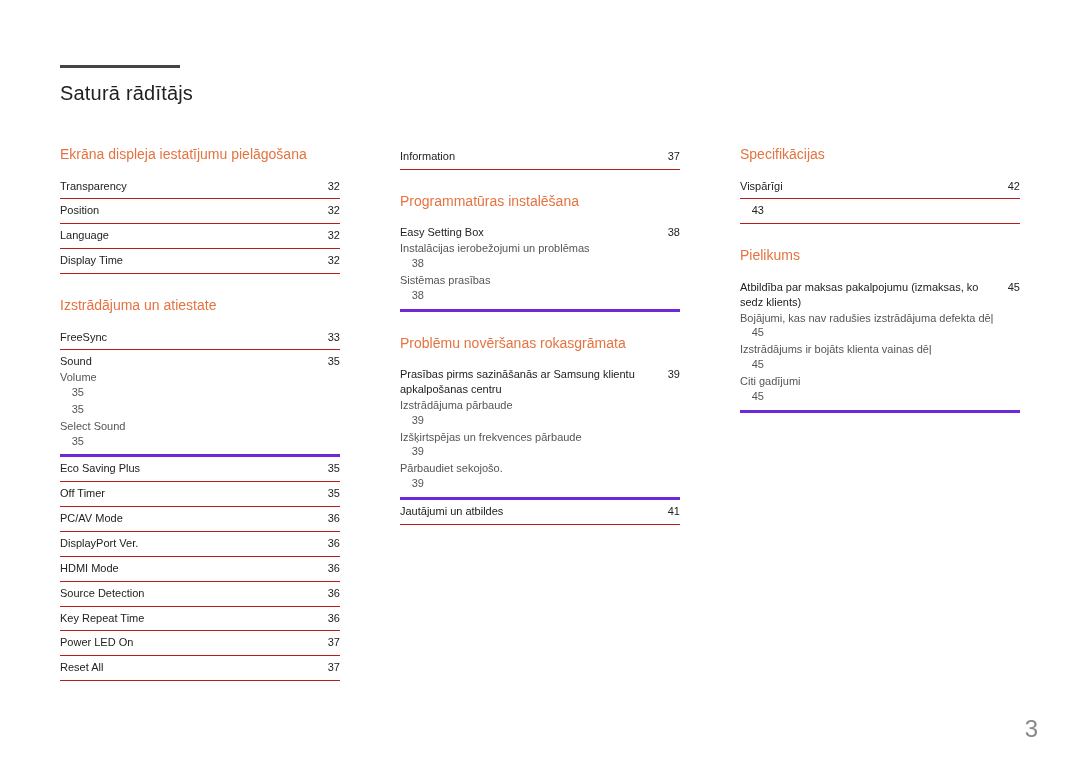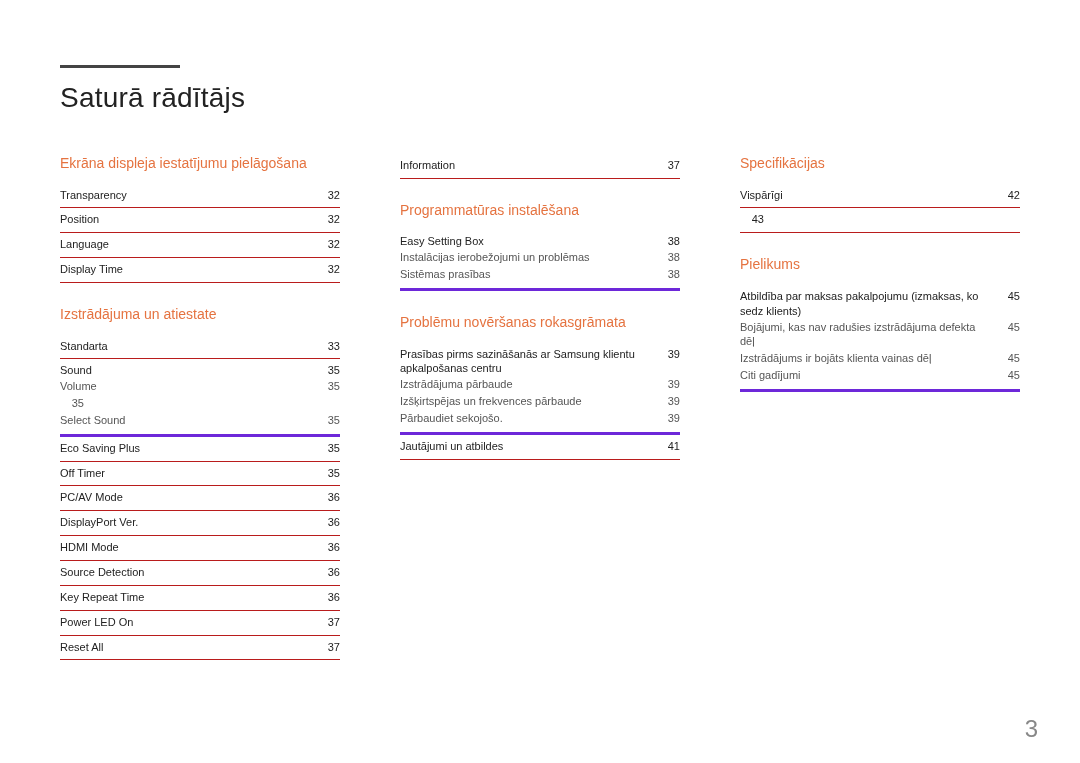--- a/index.html
+++ b/index.html
@@ -14,21 +14,21 @@
   }
   .rule-top {
     position: absolute;
     top: 65px;
     left: 60px;
     width: 120px;
     height: 3px;
     background: #444;
   }
   h1.page-title {
-    font-size: 28px;
+    font-size: 20px;
     font-weight: 400;
     color: #222;
     margin-top: 18px;
     margin-bottom: 40px;
     letter-spacing: 0.2px;
   }
   .columns {
     display: flex;
     gap: 60px;
   }
@@ -56,20 +56,21 @@
   }
   .entry-row .label { flex: 1; padding-right: 8px; }
   .entry-row .page { width: 24px; text-align: right; }
   .entry-sub {
     display: flex;
     justify-content: space-between;
     font-size: 11px;
     color: #555;
     padding: 1px 0;
     line-height: 1.35;
+    flex-direction: column;
   }
   .entry-sub .label { flex: 1; padding-right: 8px; }
   .entry-sub .page { width: 24px; text-align: right; }
   .group {
     border-bottom: 3px solid #6d28d9;
     padding: 4px 0 5px 0;
   }
   .group .entry-head {
     display: flex;
     justify-content: space-between;
@@ -110,21 +111,21 @@
         <span class="label">Language</span>
         <span class="page">32</span>
       </div>
     <div class="entry-row">
         <span class="label">Display Time</span>
         <span class="page">32</span>
       </div>
 
     <div class="section-heading mtop">Izstrādājuma un atiestate</div>
     <div class="entry-row">
-        <span class="label">Standarta</span>
+        <span class="label">FreeSync</span>
         <span class="page">33</span>
       </div>
 
     <div class="group">
       <div class="entry-head">
           <span class="label">Sound</span>
           <span class="page">35</span>
         </div>
       <div class="entry-sub">
           <span class="label">Volume</span>

